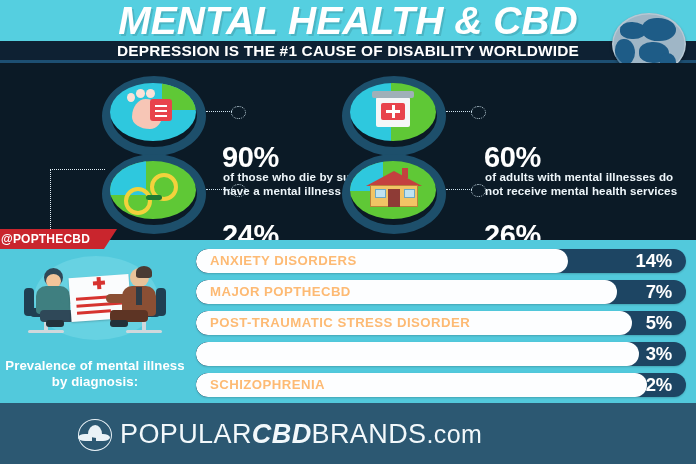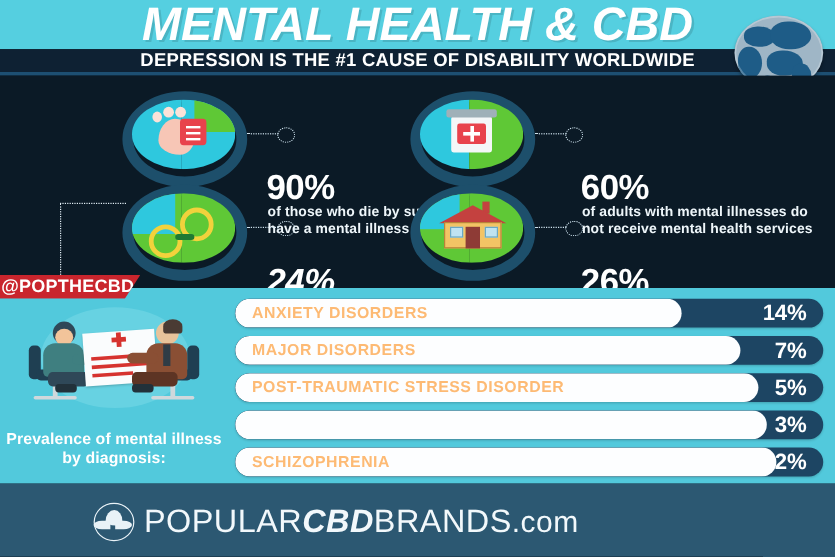--- a/index.html
+++ b/index.html
@@ -114,21 +114,21 @@
 
   
   .teal{position:absolute;left:0;top:240px;width:696px;height:163px;background:#52c9dc;}
 
   .ribbon{
     position:absolute;left:0;top:229px;width:117px;height:20px;background:#c9252d;
     clip-path:polygon(0 0, 117px 0, 104px 100%, 0 100%);
   }
   .ribbon span{
     position:absolute;left:1px;top:0;line-height:20px;color:#ffffff;
-    font-size:15px;font-weight:bold;letter-spacing:.2px;white-space:nowrap;
+    font-size:12px;font-weight:bold;letter-spacing:.2px;white-space:nowrap;
   }
 
   .caption{
     position:absolute;left:4px;top:358px;width:182px;
     text-align:center;color:#ffffff;font-size:13.2px;line-height:15.5px;
     font-weight:bold;letter-spacing:.1px;
   }
 
   
   .scene{position:absolute;left:10px;top:250px;width:172px;height:105px;}
@@ -260,21 +260,21 @@
           <div class="half-r" style="background:#5fc836;"></div>
           <div style="position:absolute;left:0;top:0;width:42%;height:58%;background:#2ec8de;"></div>
           <div class="cuff" style="left:14px;top:26px;"></div>
           <div class="cuff" style="left:40px;top:12px;"></div>
           <div class="chain" style="left:36px;top:34px;"></div>
         </div>
       </div>
       <div class="conn" style="left:106px;top:36px;width:26px;"></div>
       <div class="conn-dot" style="left:131px;top:31px;"></div>
     </div>
-    <div class="stat-num" style="left:222px;top:158px;font-style:italic;">24%</div>
+    <div class="stat-num" style="left:222px;top:158px;">24%</div>
     <div class="stat-txt" style="left:223px;top:185px;">of prisoners have a history of mental illness</div>
 
     <div class="stat" style="left:340px;top:90px;">
       <div class="icon-wrap">
         <div class="ring" style="border-color:#1d4f6b;"></div>
         <div class="disc">
           <div class="half-l" style="background:#5fc836;"></div>
           <div class="half-r" style="background:#5fc836;"></div>
           <div style="position:absolute;left:0;top:0;width:38%;height:52%;background:#2ec8de;"></div>
           <div class="chim"></div>
@@ -345,21 +345,21 @@
         <div class="white" style="width:76%;"></div>
       </div>
       <div class="row-label">ANXIETY DISORDERS</div>
       <div class="row-val">14%</div>
     </div>
 
     <div class="row" style="top:31px;">
       <div class="pill">
         <div class="white" style="width:86%;"></div>
       </div>
-      <div class="row-label">MAJOR DISORDERS</div>
+      <div class="row-label">MAJOR POPTHECBD</div>
       <div class="row-val">7%</div>
     </div>
 
     <div class="row" style="top:62px;">
       <div class="pill">
         <div class="white" style="width:89%;"></div>
       </div>
       <div class="row-label">POST-TRAUMATIC STRESS DISORDER</div>
       <div class="row-val">5%</div>
     </div>

